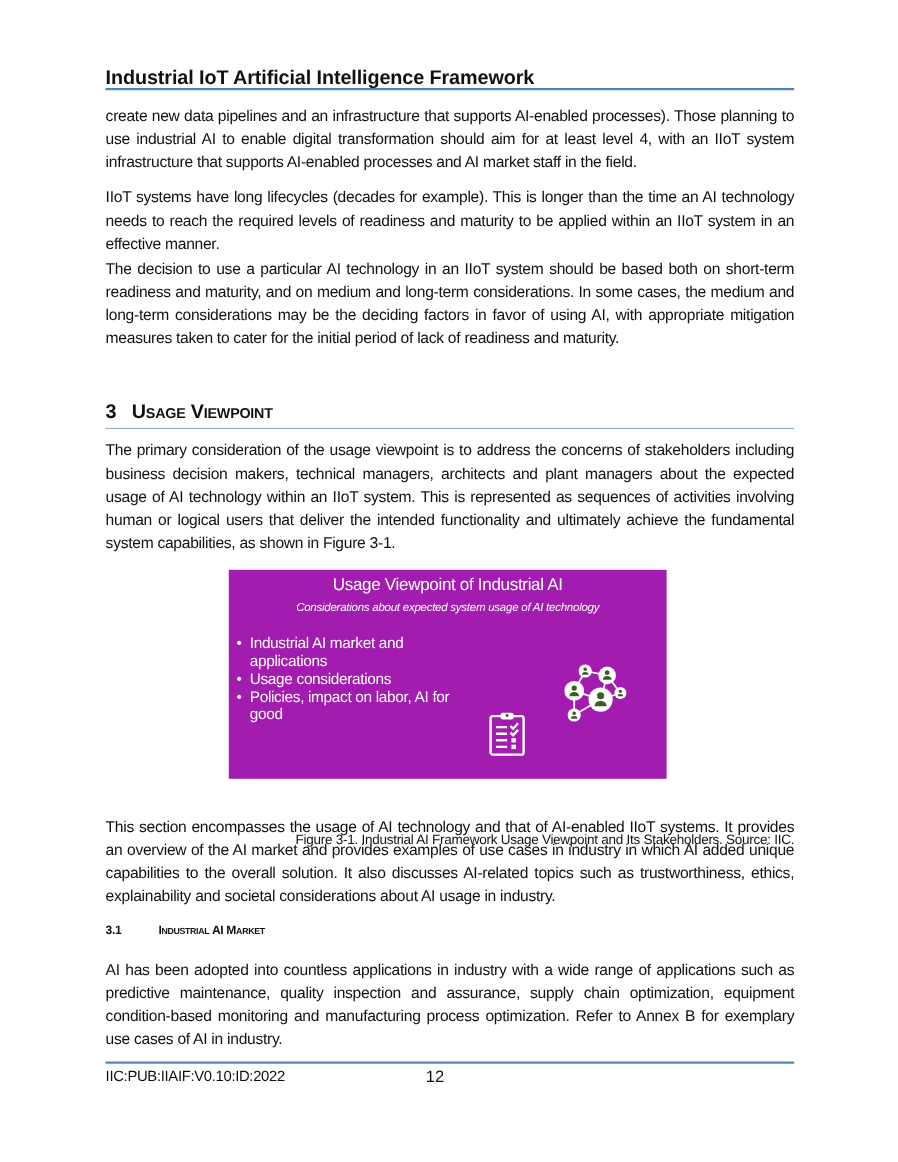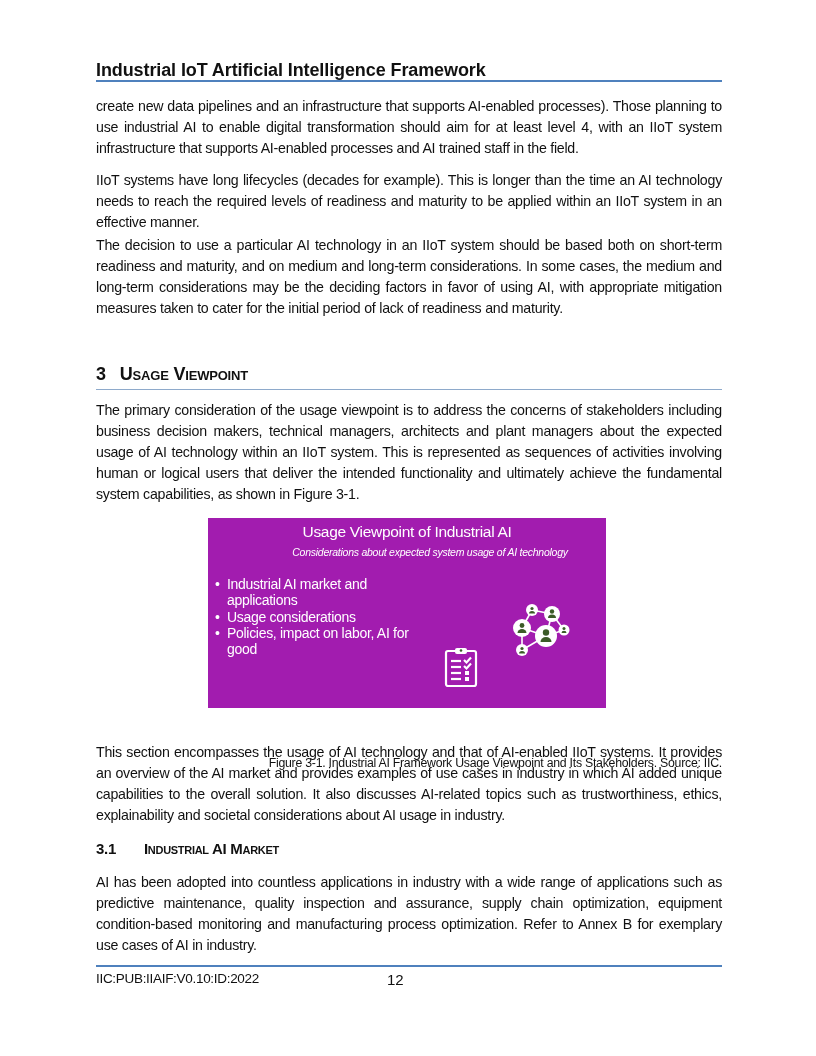--- a/index.html
+++ b/index.html
@@ -64,21 +64,21 @@
       top: 389px;
       left: 0;
       width: 626px;
       height: 1px;
       background: #8eaacb;
     }
     .h2 {
       position: absolute;
       left: 0;
       top: 840px;
-      font-size: 15px;
+      font-size: 11px;
       font-weight: bold;
       margin: 0;
       font-variant: small-caps;
       letter-spacing: -0.3px;
     }
     .h2 .num { display: inline-block; width: 48px; }
     .figure {
       position: absolute;
       left: 112px;
       top: 518px;
@@ -99,21 +99,20 @@
     }
     .fig-subtitle {
       position: absolute;
       top: 28px;
       left: 0;
       width: 100%;
       text-align: center;
       font-size: 10.5px;
       font-style: italic;
       letter-spacing: -0.25px;
-      padding-left: 23px;
     }
     .fig-list {
       position: absolute;
       top: 58px;
       left: 6px;
       width: 210px;
       margin: 0;
       padding: 0;
       list-style: none;
       font-size: 14px;
@@ -181,21 +180,21 @@
     }
   </style>
 </head>
 <body>
 
 <div class="page">
 
   <div class="running-header">Industrial IoT Artificial Intelligence Framework</div>
   <div class="header-rule"></div>
 
-  <p class="body-text" style="top:96px;">create new data pipelines and an infrastructure that supports AI-enabled processes). Those planning to use industrial AI to enable digital transformation should aim for at least level 4, with an IIoT system infrastructure that supports AI-enabled processes and AI trained staff in the field.</p>
+  <p class="body-text" style="top:96px;">create new data pipelines and an infrastructure that supports AI-enabled processes). Those planning to use industrial AI to enable digital transformation should aim for at least level 4, with an IIoT system infrastructure that supports AI-enabled processes and AI market staff in the field.</p>
   <p class="body-text" style="top:170px;">IIoT systems have long lifecycles (decades for example). This is longer than the time an AI technology needs to reach the required levels of readiness and maturity to be applied within an IIoT system in an effective manner.</p>
   <p class="body-text" style="top:235px;">The decision to use a particular AI technology in an IIoT system should be based both on short-term readiness and maturity, and on medium and long-term considerations. In some cases, the medium and long-term considerations may be the deciding factors in favor of using AI, with appropriate mitigation measures taken to cater for the initial period of lack of readiness and maturity.</p>
 
   <h1 class="h1">
     <span class="num">3</span><span>Usage Viewpoint</span>
   </h1>
   <div class="h1-rule"></div>
 
   <p class="body-text" style="top:400px;">The primary consideration of the usage viewpoint is to address the concerns of stakeholders including business decision makers, technical managers, architects and plant managers about the expected usage of AI technology within an IIoT system. This is represented as sequences of activities involving human or logical users that deliver the intended functionality and ultimately achieve the fundamental system capabilities, as shown in Figure 3-1.</p>
 

